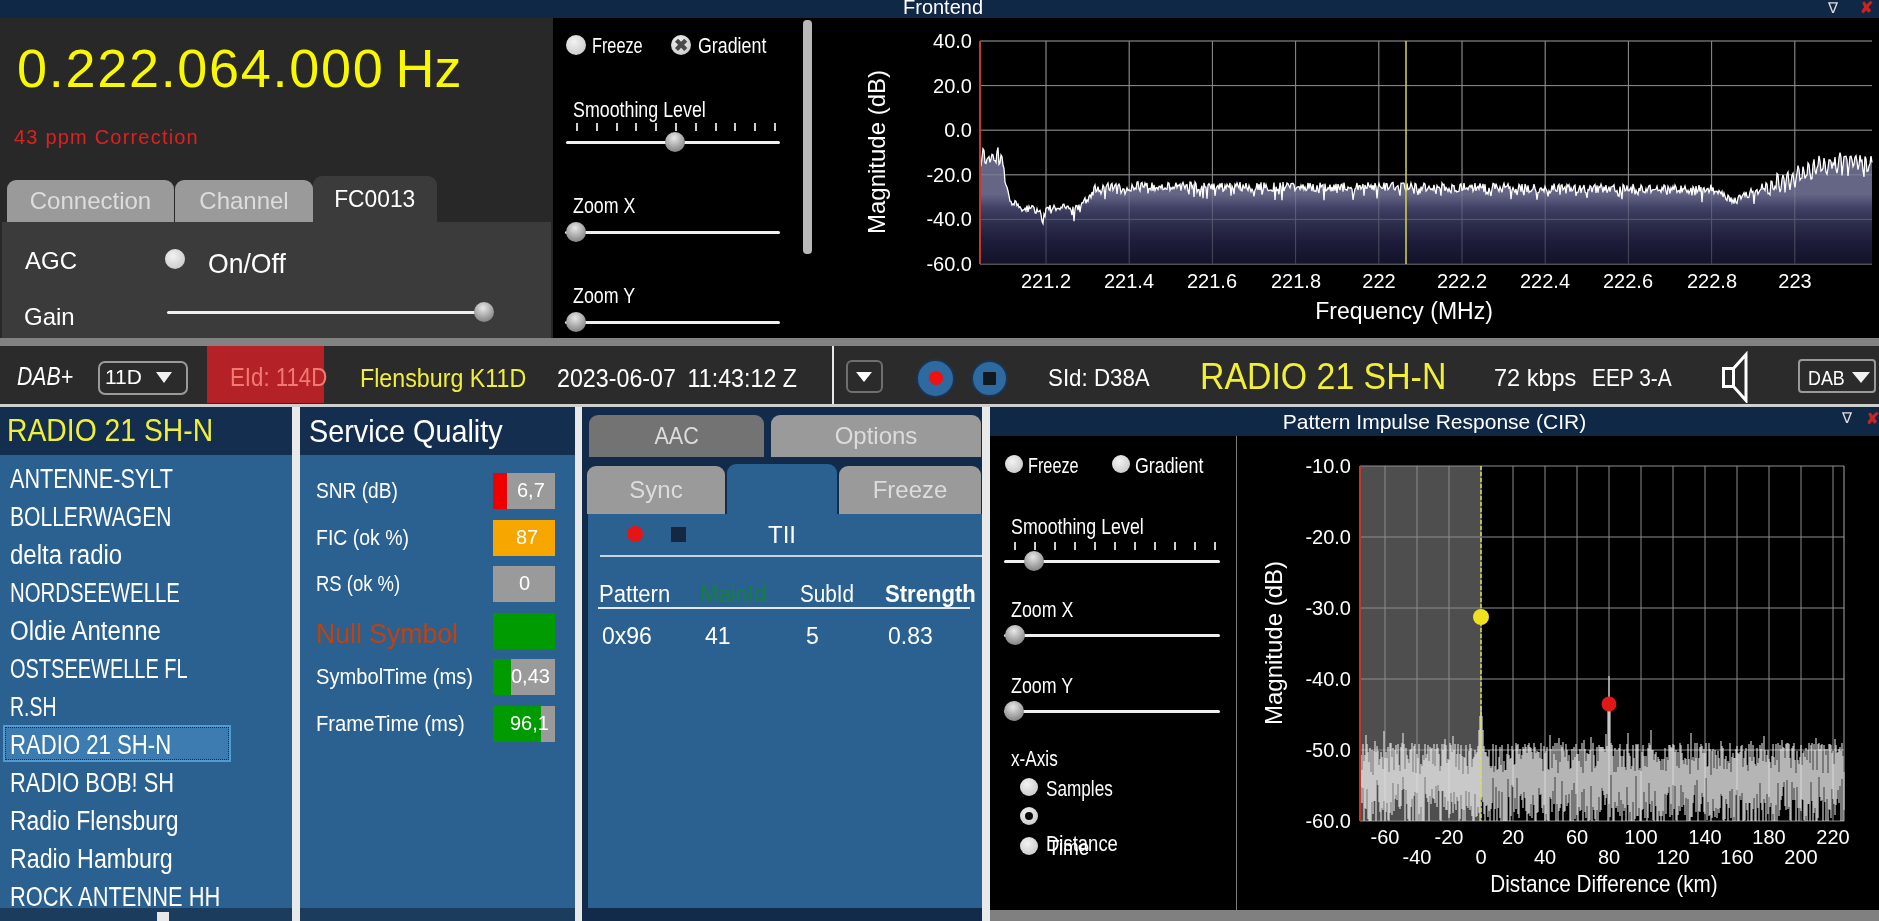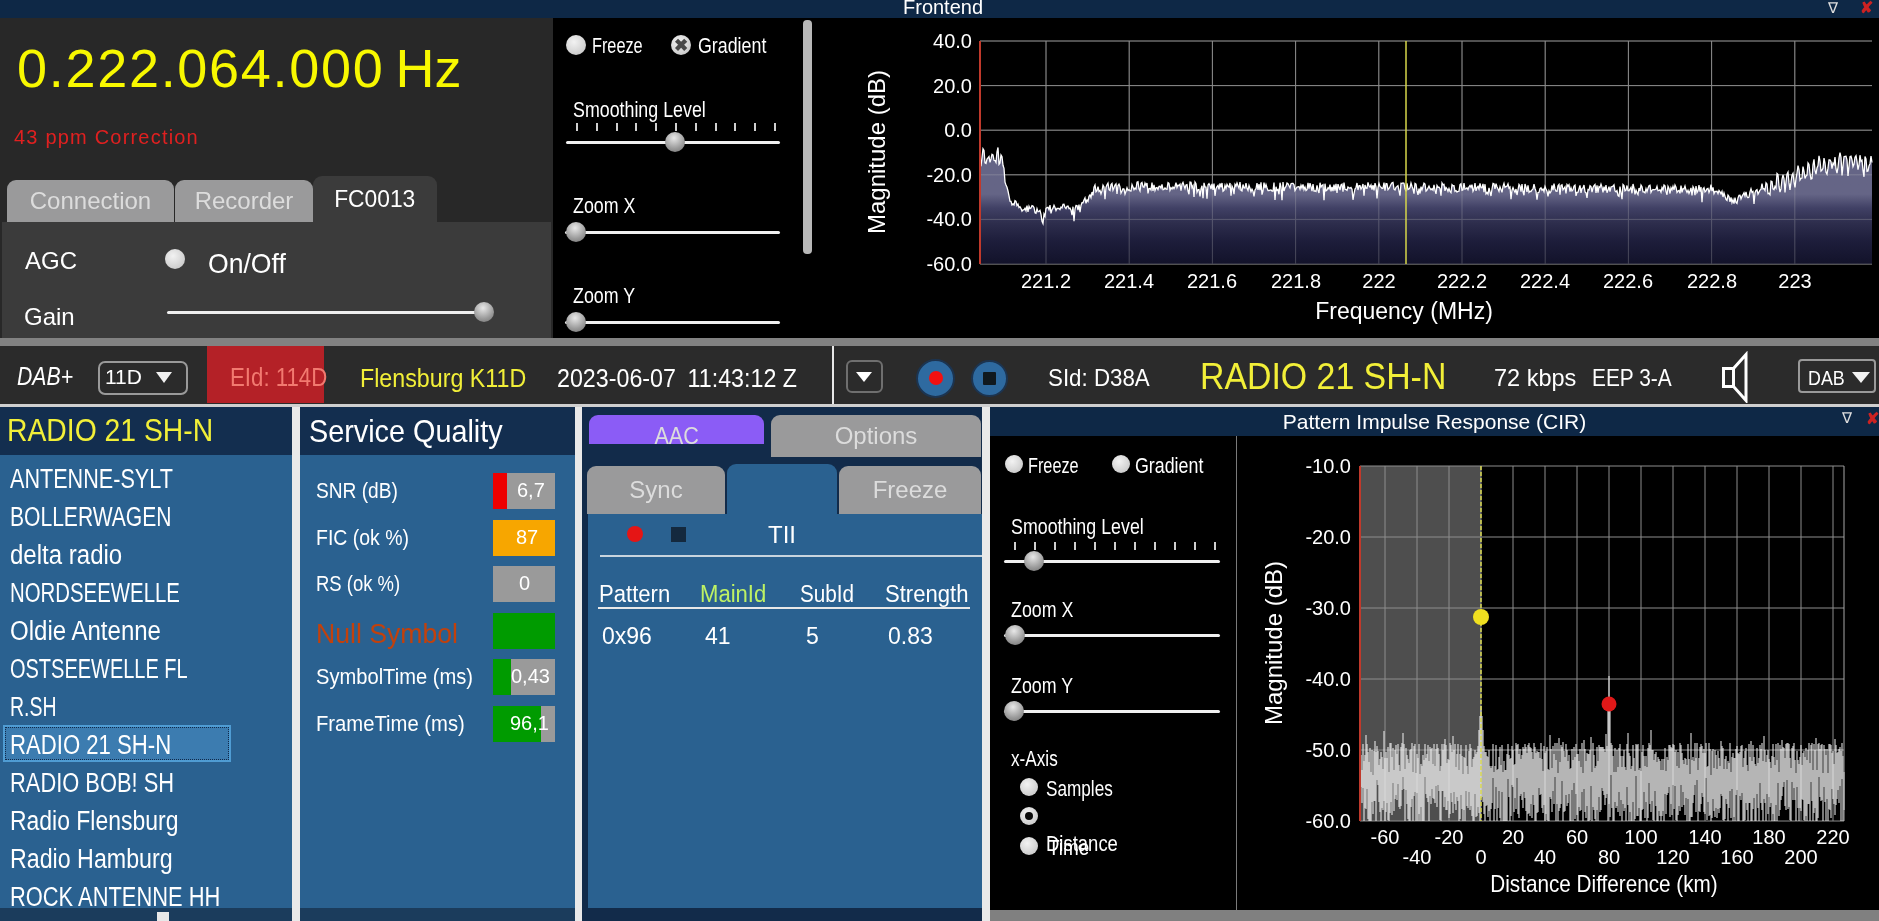--- a/index.html
+++ b/index.html
@@ -5,21 +5,21 @@
 .abs{position:absolute;}
 </style></head><body>
 <div class="abs" style="left:0;top:0;width:1879px;height:18px;background:#0e2846;"></div>
 <div class="abs" style="left:903px;top:-4px;font-size:20px;color:#fff;white-space:nowrap;">Frontend</div>
 <div class="abs" style="left:1828px;top:-1px;font-size:15px;color:#ddd;">∇</div>
 <div class="abs" style="left:1860px;top:-2px;font-size:16px;font-weight:bold;color:#cc2222;">✘</div>
 <div class="abs" style="left:0;top:18px;width:553px;height:320px;background:#282828;"></div>
 <div class="abs" style="left:17px;top:37px;font-size:54px;letter-spacing:1.7px;color:#f8f800;white-space:nowrap;">0.222.064.000<span style="letter-spacing:0;margin-left:11px;">Hz</span></div>
 <div class="abs" style="left:14px;top:126px;font-size:20px;letter-spacing:1.2px;color:#e02020;">43 ppm Correction</div>
 <div class="abs" style="left:7px;top:180px;width:167px;height:42px;background:#9a9a9b;border-radius:9px 9px 0 0;color:#dcdcdc;font-size:24px;text-align:center;line-height:42px;"><span style="display:inline-block;transform:scaleX(1.0);white-space:nowrap;">Connection</span></div>
-<div class="abs" style="left:175px;top:180px;width:138px;height:42px;background:#9a9a9b;border-radius:9px 9px 0 0;color:#dcdcdc;font-size:24px;text-align:center;line-height:42px;"><span style="display:inline-block;transform:scaleX(1.0);white-space:nowrap;">Recorder</span></div>
+<div class="abs" style="left:175px;top:180px;width:138px;height:42px;background:#9a9a9b;border-radius:9px 9px 0 0;color:#dcdcdc;font-size:24px;text-align:center;line-height:42px;"><span style="display:inline-block;transform:scaleX(1.0);white-space:nowrap;">Channel</span></div>
 <div class="abs" style="left:313px;top:176px;width:124px;height:46px;background:#3b3b3b;border-radius:9px 9px 0 0;color:#fff;font-size:24px;text-align:center;line-height:46px;"><span style="display:inline-block;transform:scaleX(0.95);white-space:nowrap;">FC0013</span></div>
 <div class="abs" style="left:2px;top:222px;width:549px;height:116px;background:#3b3b3b;"></div>
 <div class="abs" style="left:25px;top:247px;font-size:24px;color:#fff;white-space:nowrap;">AGC</div>
 <div style="position:absolute;left:165px;top:249px;width:20px;height:20px;border-radius:50%;background:radial-gradient(circle at 40% 35%, #f2f2f2, #cfcfcf 70%, #b5b5b5);"></div>
 <div class="abs" style="left:190px;top:248px;font-size:28px;color:#fff;white-space:nowrap;margin-left:18px;"><span style="display:inline-block;transform:scaleX(0.95);transform-origin:0 50%;white-space:nowrap;">On/Off</span></div>
 <div class="abs" style="left:24px;top:303px;font-size:24px;color:#fff;white-space:nowrap;">Gain</div>
 <div style="position:absolute;left:167px;top:311px;width:322px;height:3px;background:#f0f0f0;border-radius:2px;"></div>
 <div style="position:absolute;left:474px;top:302px;width:20px;height:20px;border-radius:50%;background:radial-gradient(circle at 45% 30%, #e8e8e8, #9a9a9a 60%, #6f6f6f);"></div>
 <div class="abs" style="left:553px;top:18px;width:1326px;height:320px;background:#000;"></div>
 <div style="position:absolute;left:566px;top:35px;width:20px;height:20px;border-radius:50%;background:radial-gradient(circle at 40% 35%, #f2f2f2, #cfcfcf 70%, #b5b5b5);"></div>
@@ -184,32 +184,32 @@
 <div class="abs" style="left:493px;top:613px;width:62px;height:36px;background:#009b00;"></div>
 <div class="abs" style="left:493px;top:659px;width:18px;height:36px;background:#009b00;"></div>
 <div class="abs" style="left:511px;top:659px;width:44px;height:36px;background:#9a9a9a;"></div>
 <div class="abs" style="left:511px;top:665px;font-size:20px;color:#fff;white-space:nowrap;">0,43</div>
 <div class="abs" style="left:493px;top:706px;width:48px;height:36px;background:#009b00;"></div>
 <div class="abs" style="left:541px;top:706px;width:14px;height:36px;background:#9a9a9a;"></div>
 <div class="abs" style="left:510px;top:712px;font-size:20px;color:#fff;white-space:nowrap;">96,1</div>
 <div class="abs" style="left:575px;top:407px;width:7px;height:514px;background:#e9e9e9;"></div>
 <div class="abs" style="left:582px;top:407px;width:400px;height:514px;background:#122b4a;"></div>
 <div class="abs" style="left:588px;top:514px;width:394px;height:394px;background:#2a6190;"></div>
-<div class="abs" style="left:589px;top:415px;width:175px;height:29px;background:#8b5cf6;border-radius:9px 9px 0 0;color:#dcdcdc;font-size:24px;text-align:center;line-height:42px;"><span style="display:inline-block;transform:scaleX(0.9);white-space:nowrap;">AAC</span></div>
+<div class="abs" style="left:589px;top:415px;width:175px;height:42px;background:#737373;border-radius:9px 9px 0 0;color:#dcdcdc;font-size:24px;text-align:center;line-height:42px;"><span style="display:inline-block;transform:scaleX(0.9);white-space:nowrap;">AAC</span></div>
 <div class="abs" style="left:771px;top:415px;width:210px;height:42px;background:#9a9a9b;border-radius:9px 9px 0 0;color:#dcdcdc;font-size:24px;text-align:center;line-height:42px;"><span style="display:inline-block;transform:scaleX(1.0);white-space:nowrap;">Options</span></div>
 <div class="abs" style="left:587px;top:466px;width:138px;height:48px;background:#9a9a9b;border-radius:9px 9px 0 0;color:#dcdcdc;font-size:24px;text-align:center;line-height:48px;"><span style="display:inline-block;transform:scaleX(1.0);white-space:nowrap;">Sync</span></div>
 <div class="abs" style="left:727px;top:464px;width:110px;height:50px;background:#2a6190;border-radius:9px 9px 0 0;color:#fff;font-size:24px;text-align:center;line-height:50px;"><span style="display:inline-block;transform:scaleX(1.0);white-space:nowrap;margin-top:46px;">TII</span></div>
 <div class="abs" style="left:839px;top:466px;width:142px;height:48px;background:#9a9a9b;border-radius:9px 9px 0 0;color:#dcdcdc;font-size:24px;text-align:center;line-height:48px;"><span style="display:inline-block;transform:scaleX(1.0);white-space:nowrap;">Freeze</span></div>
 <div class="abs" style="left:627px;top:526px;width:16px;height:16px;border-radius:50%;background:#e51515;"></div>
 <div class="abs" style="left:671px;top:527px;width:15px;height:15px;background:#14293e;"></div>
 <div class="abs" style="left:600px;top:555px;width:384px;height:2px;background:#c8d4de;"></div>
 <div class="abs" style="left:599px;top:581px;font-size:23px;color:#fff;white-space:nowrap;"><span style="display:inline-block;transform:scaleX(0.96);transform-origin:0 50%;white-space:nowrap;">Pattern</span></div>
-<div class="abs" style="left:700px;top:581px;font-size:23px;color:#bef264;white-space:nowrap;"><span style="display:inline-block;transform:scaleX(0.96);transform-origin:0 50%;white-space:nowrap;">MainId</span></div>
+<div class="abs" style="left:700px;top:581px;font-size:23px;color:#15803d;white-space:nowrap;"><span style="display:inline-block;transform:scaleX(0.96);transform-origin:0 50%;white-space:nowrap;">MainId</span></div>
 <div class="abs" style="left:800px;top:581px;font-size:23px;color:#fff;white-space:nowrap;"><span style="display:inline-block;transform:scaleX(0.9);transform-origin:0 50%;white-space:nowrap;">SubId</span></div>
-<div class="abs" style="left:885px;top:581px;font-size:23px;color:#fff;white-space:nowrap;"><span style="display:inline-block;transform:scaleX(0.96);transform-origin:0 50%;white-space:nowrap;">Strength</span></div>
+<div class="abs" style="left:885px;top:581px;font-size:23px;color:#fff;white-space:nowrap;font-weight:bold;"><span style="display:inline-block;transform:scaleX(0.96);transform-origin:0 50%;white-space:nowrap;">Strength</span></div>
 <div class="abs" style="left:598px;top:607px;width:372px;height:2px;background:#e8e8e8;"></div>
 <div class="abs" style="left:602px;top:623px;font-size:23px;color:#fff;white-space:nowrap;">0x96</div>
 <div class="abs" style="left:705px;top:623px;font-size:23px;color:#fff;white-space:nowrap;">41</div>
 <div class="abs" style="left:806px;top:623px;font-size:23px;color:#fff;white-space:nowrap;">5</div>
 <div class="abs" style="left:888px;top:623px;font-size:23px;color:#fff;white-space:nowrap;">0.83</div>
 <div class="abs" style="left:982px;top:407px;width:8px;height:514px;background:#e9e9e9;"></div>
 <div class="abs" style="left:990px;top:407px;width:889px;height:29px;background:#0e2846;"></div>
 <div class="abs" style="left:990px;top:410px;width:889px;height:26px;font-size:21px;color:#fff;text-align:center;">Pattern Impulse Response (CIR)</div>
 <div class="abs" style="left:1842px;top:409px;font-size:15px;color:#ddd;">∇</div>
 <div class="abs" style="left:1866px;top:409px;font-size:16px;font-weight:bold;color:#cc2222;">✘</div>

